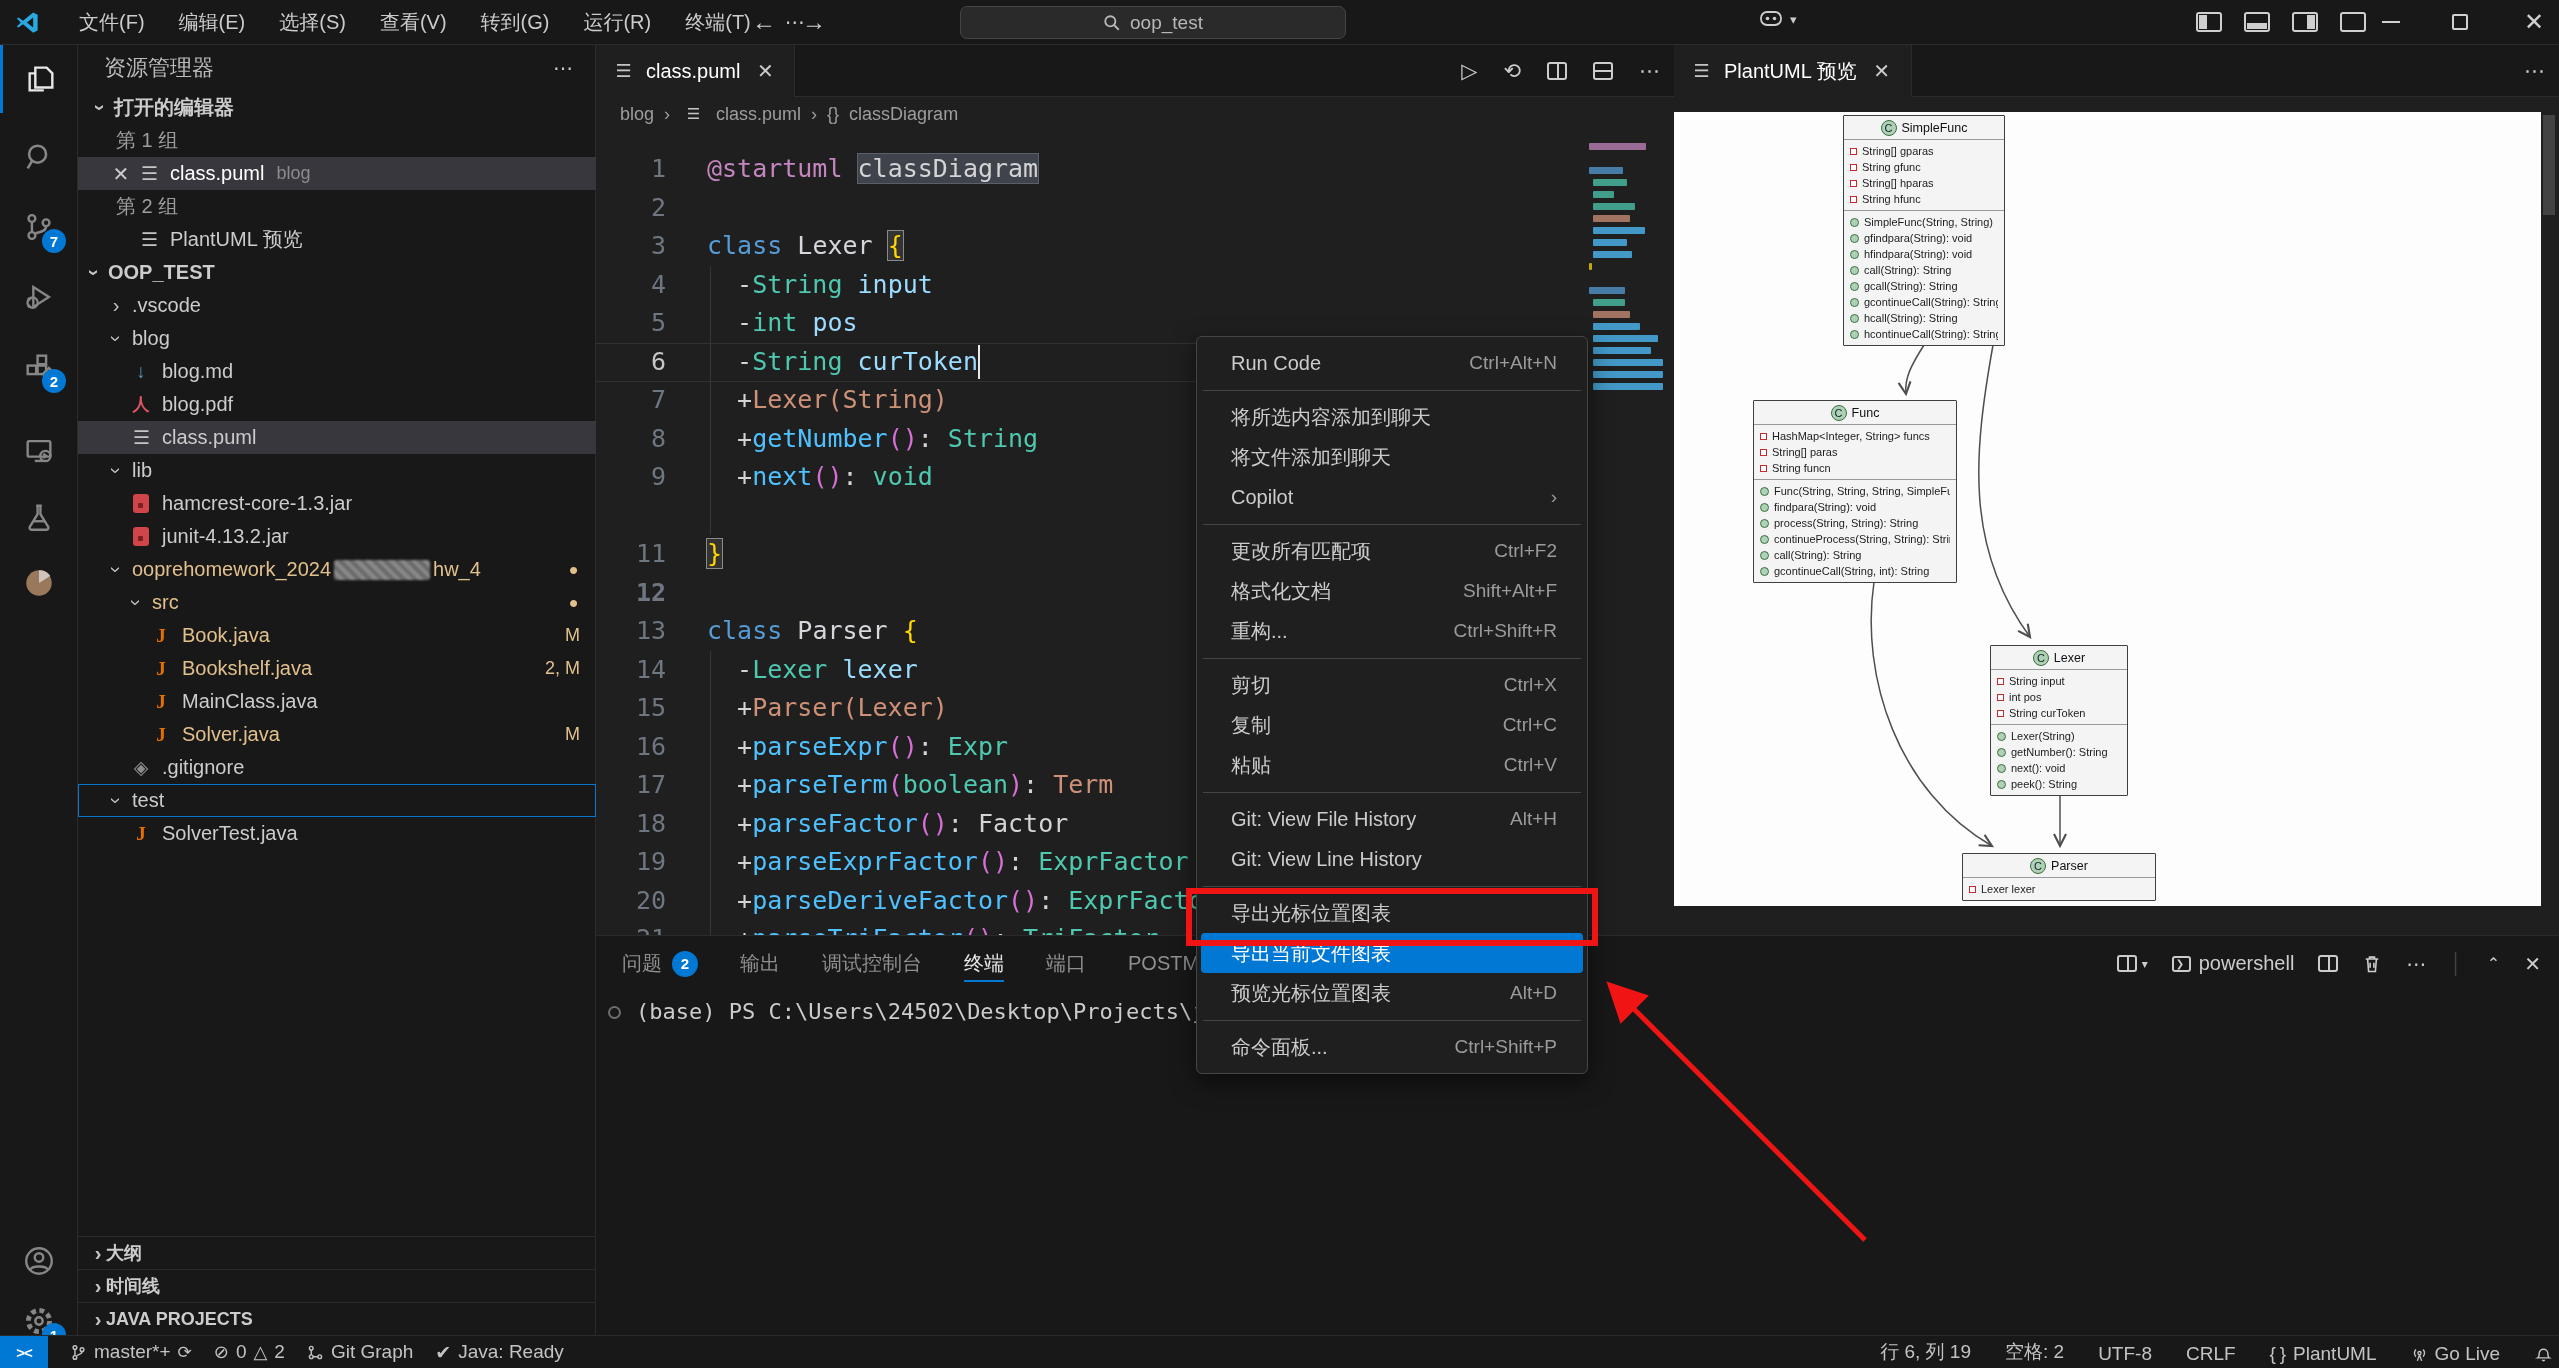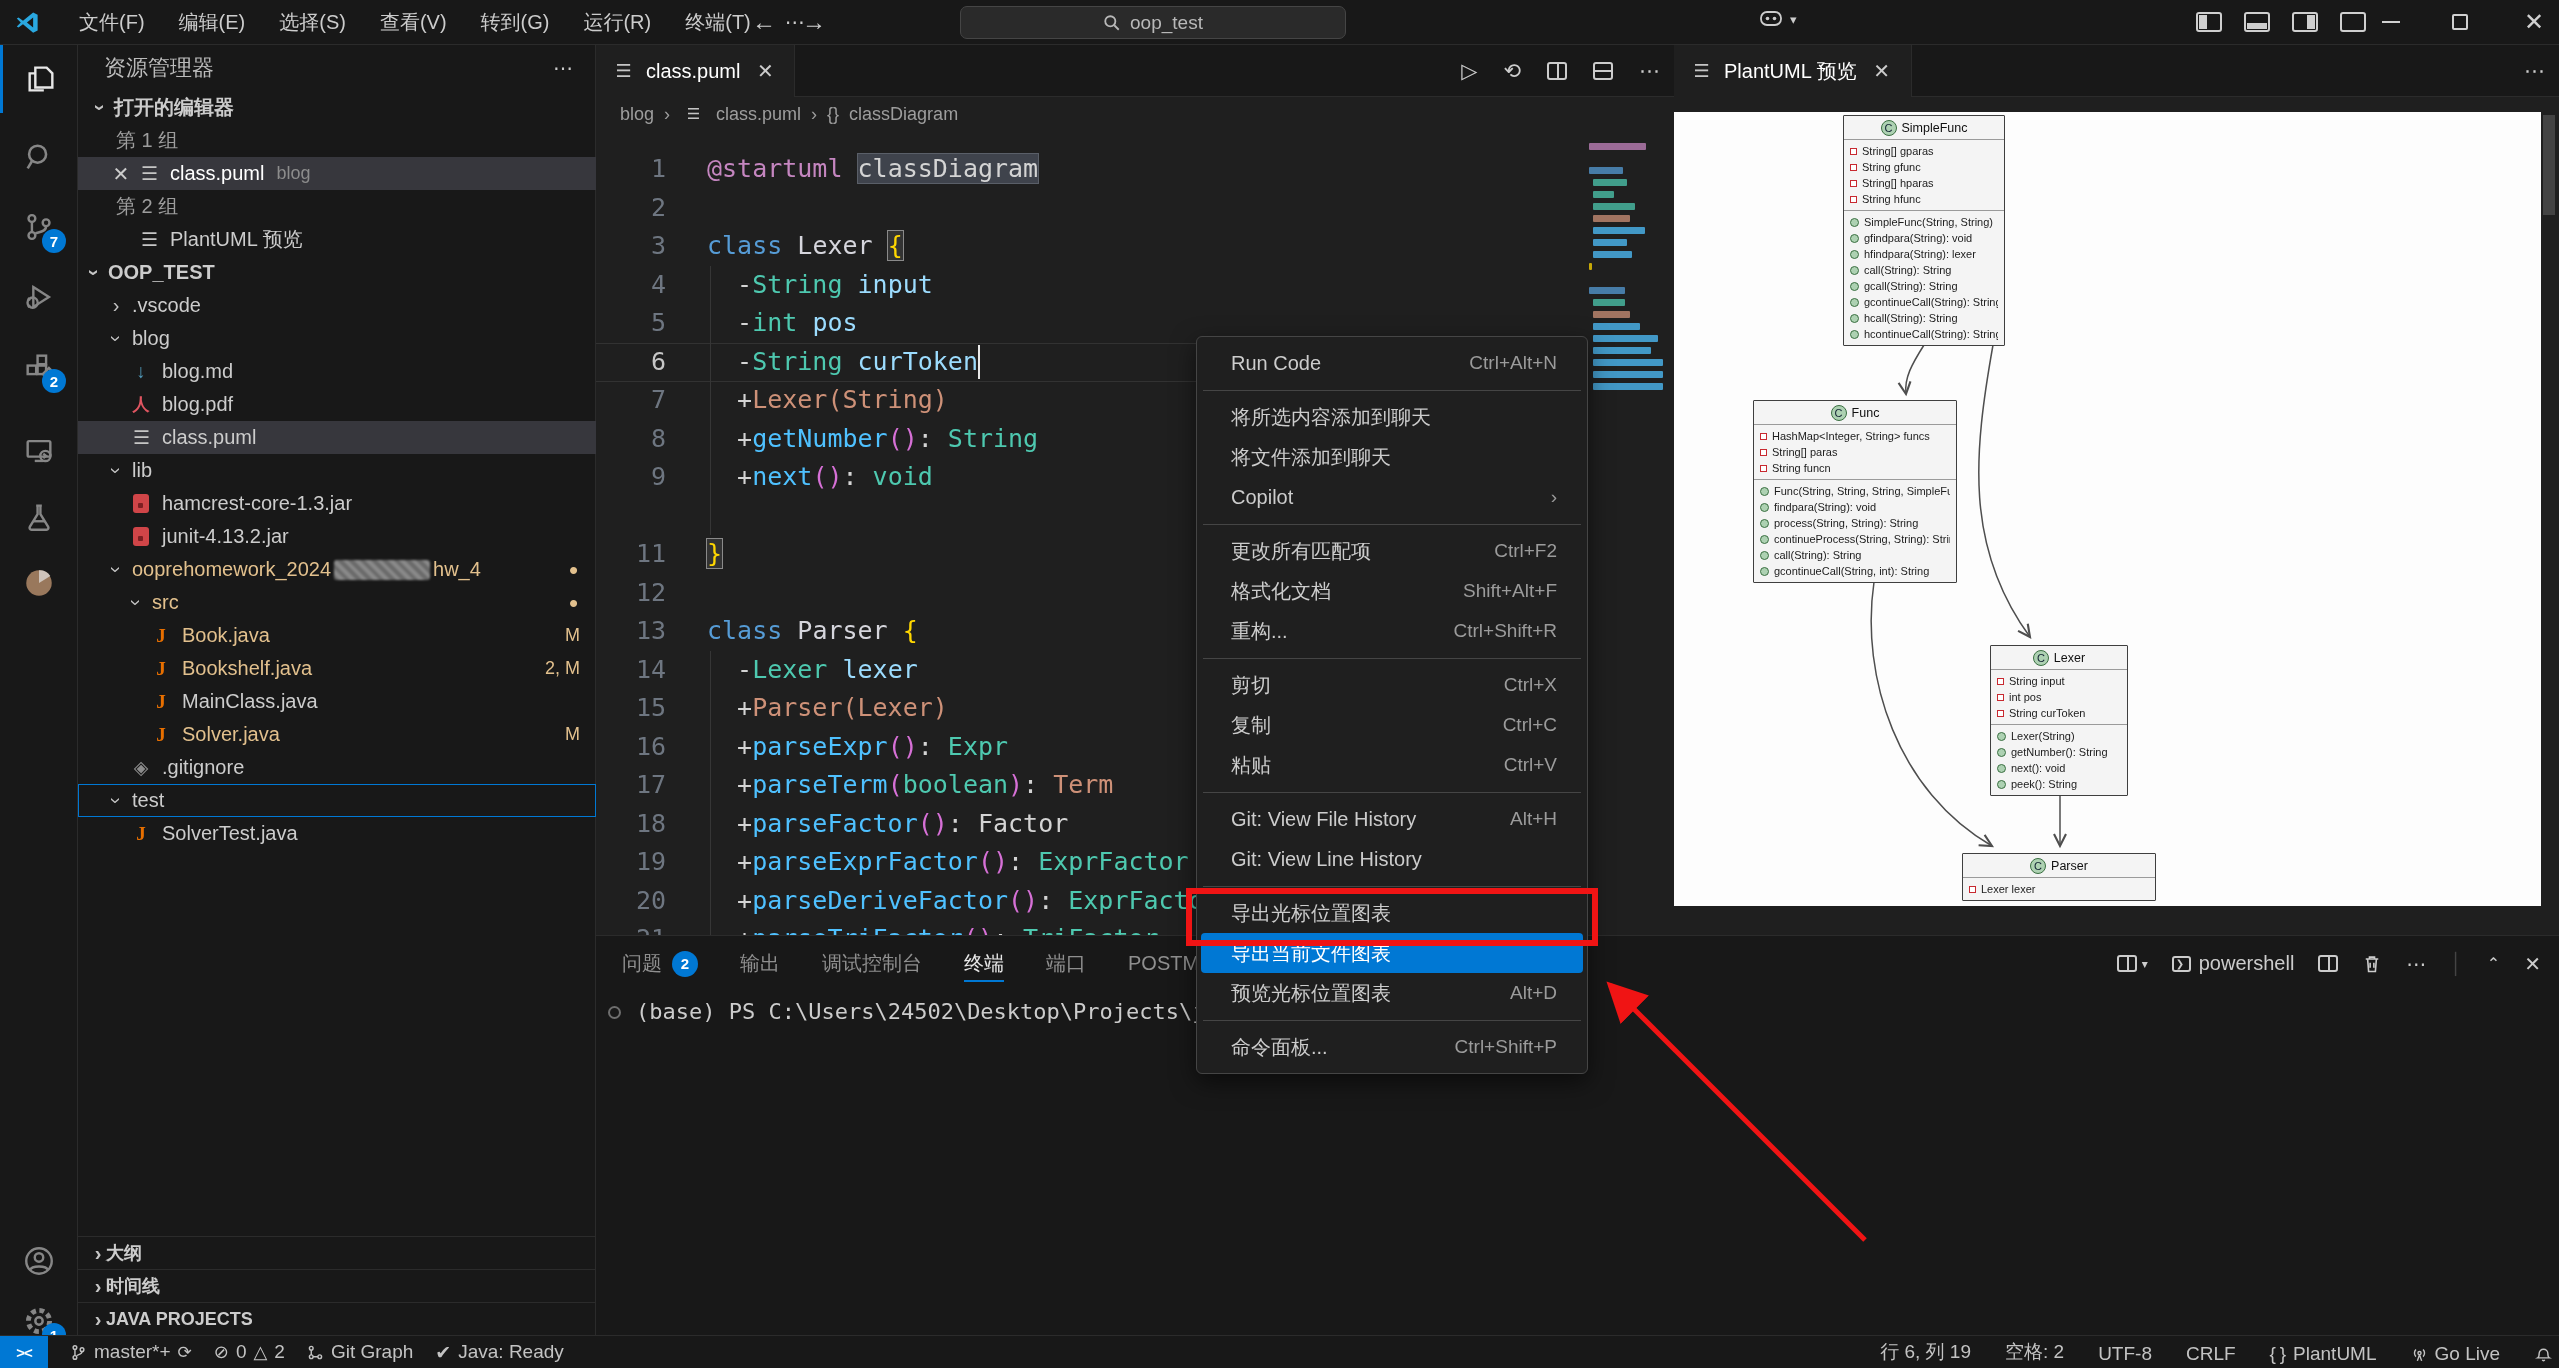--- a/index.html
+++ b/index.html
@@ -432,21 +432,21 @@
         <div class="cline" style="top: 19px;"><span class="gut">1</span><span class="ctext"><span style="color: rgb(197, 134, 192);">@startuml</span><span style="color: rgb(212, 212, 212);"> </span><span class="tok-hl" style="color: rgb(212, 212, 212);">classDiagram</span></span></div>
         <div class="cline" style="top: 57.5px;"><span class="gut">2</span><span class="ctext"></span></div>
         <div class="cline" style="top: 96px;"><span class="gut">3</span><span class="ctext"><span style="color: rgb(86, 156, 214);">class</span><span style="color: rgb(212, 212, 212);"> </span><span style="color: rgb(214, 214, 221);">Lexer</span><span style="color: rgb(212, 212, 212);"> </span><span class="tok-match" style="color: rgb(255, 215, 0);">{</span></span></div>
         <div class="cline" style="top: 134.5px;"><span class="gut">4</span><span class="ctext"><span style="color: rgb(212, 212, 212);">  -</span><span style="color: rgb(78, 201, 176);">String</span><span style="color: rgb(212, 212, 212);"> </span><span style="color: rgb(156, 220, 254);">input</span></span></div>
         <div class="cline" style="top: 173px;"><span class="gut">5</span><span class="ctext"><span style="color: rgb(212, 212, 212);">  -</span><span style="color: rgb(78, 201, 176);">int</span><span style="color: rgb(212, 212, 212);"> </span><span style="color: rgb(156, 220, 254);">pos</span></span></div>
         <div class="cline" style="top: 211.5px;"><span class="gut cur-gut">6</span><span class="ctext"><span style="color: rgb(212, 212, 212);">  -</span><span style="color: rgb(78, 201, 176);">String</span><span style="color: rgb(212, 212, 212);"> </span><span style="color: rgb(156, 220, 254);">curToken</span></span></div>
         <div class="cline" style="top: 250px;"><span class="gut">7</span><span class="ctext"><span style="color: rgb(212, 212, 212);">  +</span><span style="color: rgb(206, 145, 120);">Lexer(String)</span></span></div>
         <div class="cline" style="top: 288.5px;"><span class="gut">8</span><span class="ctext"><span style="color: rgb(212, 212, 212);">  +</span><span style="color: rgb(79, 193, 255);">getNumber</span><span style="color: rgb(214, 112, 214);">()</span><span style="color: rgb(212, 212, 212);">: </span><span style="color: rgb(78, 201, 176);">String</span></span></div>
         <div class="cline" style="top: 327px;"><span class="gut">9</span><span class="ctext"><span style="color: rgb(212, 212, 212);">  +</span><span style="color: rgb(79, 193, 255);">next</span><span style="color: rgb(214, 112, 214);">()</span><span style="color: rgb(212, 212, 212);">: </span><span style="color: rgb(78, 201, 176);">void</span></span></div>
         <div class="cline" style="top: 404px;"><span class="gut">11</span><span class="ctext"><span class="tok-match" style="color: rgb(255, 215, 0);">}</span></span></div>
-        <div class="cline" style="top: 442.5px;"><span class="gut">12</span><span class="ctext"></span></div>
+        <div class="cline" style="top: 442.5px; font-weight: bold;"><span class="gut">12</span><span class="ctext"></span></div>
         <div class="cline" style="top: 481px;"><span class="gut">13</span><span class="ctext"><span style="color: rgb(86, 156, 214);">class</span><span style="color: rgb(212, 212, 212);"> </span><span style="color: rgb(214, 214, 221);">Parser</span><span style="color: rgb(212, 212, 212);"> </span><span style="color: rgb(255, 215, 0);">{</span></span></div>
         <div class="cline" style="top: 519.5px;"><span class="gut">14</span><span class="ctext"><span style="color: rgb(212, 212, 212);">  -</span><span style="color: rgb(78, 201, 176);">Lexer</span><span style="color: rgb(212, 212, 212);"> </span><span style="color: rgb(156, 220, 254);">lexer</span></span></div>
         <div class="cline" style="top: 558px;"><span class="gut">15</span><span class="ctext"><span style="color: rgb(212, 212, 212);">  +</span><span style="color: rgb(206, 145, 120);">Parser(Lexer)</span></span></div>
         <div class="cline" style="top: 596.5px;"><span class="gut">16</span><span class="ctext"><span style="color: rgb(212, 212, 212);">  +</span><span style="color: rgb(79, 193, 255);">parseExpr</span><span style="color: rgb(214, 112, 214);">()</span><span style="color: rgb(212, 212, 212);">: </span><span style="color: rgb(78, 201, 176);">Expr</span></span></div>
         <div class="cline" style="top: 635px;"><span class="gut">17</span><span class="ctext"><span style="color: rgb(212, 212, 212);">  +</span><span style="color: rgb(79, 193, 255);">parseTerm</span><span style="color: rgb(214, 112, 214);">(</span><span style="color: rgb(78, 201, 176);">boolean</span><span style="color: rgb(214, 112, 214);">)</span><span style="color: rgb(212, 212, 212);">: </span><span style="color: rgb(206, 145, 120);">Term</span></span></div>
         <div class="cline" style="top: 673.5px;"><span class="gut">18</span><span class="ctext"><span style="color: rgb(212, 212, 212);">  +</span><span style="color: rgb(79, 193, 255);">parseFactor</span><span style="color: rgb(214, 112, 214);">()</span><span style="color: rgb(212, 212, 212);">: </span><span style="color: rgb(212, 212, 212);">Factor</span></span></div>
         <div class="cline" style="top: 712px;"><span class="gut">19</span><span class="ctext"><span style="color: rgb(212, 212, 212);">  +</span><span style="color: rgb(79, 193, 255);">parseExprFactor</span><span style="color: rgb(214, 112, 214);">()</span><span style="color: rgb(212, 212, 212);">: </span><span style="color: rgb(78, 201, 176);">ExprFactor</span></span></div>
         <div class="cline" style="top: 750.5px;"><span class="gut">20</span><span class="ctext"><span style="color: rgb(212, 212, 212);">  +</span><span style="color: rgb(79, 193, 255);">parseDeriveFactor</span><span style="color: rgb(214, 112, 214);">()</span><span style="color: rgb(212, 212, 212);">: </span><span style="color: rgb(78, 201, 176);">ExprFactor</span></span></div>
         <div class="cline" style="top: 789px;"><span class="gut">21</span><span class="ctext"><span style="color: rgb(212, 212, 212);">  +</span><span style="color: rgb(79, 193, 255);">parseTriFactor</span><span style="color: rgb(214, 112, 214);">()</span><span style="color: rgb(212, 212, 212);">: </span><span style="color: rgb(78, 201, 176);">TriFactor</span></span></div>
         <div id="cursor" style="left: 381.9px; top: 213.5px;"></div>
@@ -526,21 +526,21 @@
               <div class="urow">
                 <span class="bullet-m"></span>
                 <span>SimpleFunc(String, String)</span>
               </div>
               <div class="urow">
                 <span class="bullet-m"></span>
                 <span>gfindpara(String): void</span>
               </div>
               <div class="urow">
                 <span class="bullet-m"></span>
-                <span>hfindpara(String): lexer</span>
+                <span>hfindpara(String): void</span>
               </div>
               <div class="urow">
                 <span class="bullet-m"></span>
                 <span>call(String): String</span>
               </div>
               <div class="urow">
                 <span class="bullet-m"></span>
                 <span>gcall(String): String</span>
               </div>
               <div class="urow">

